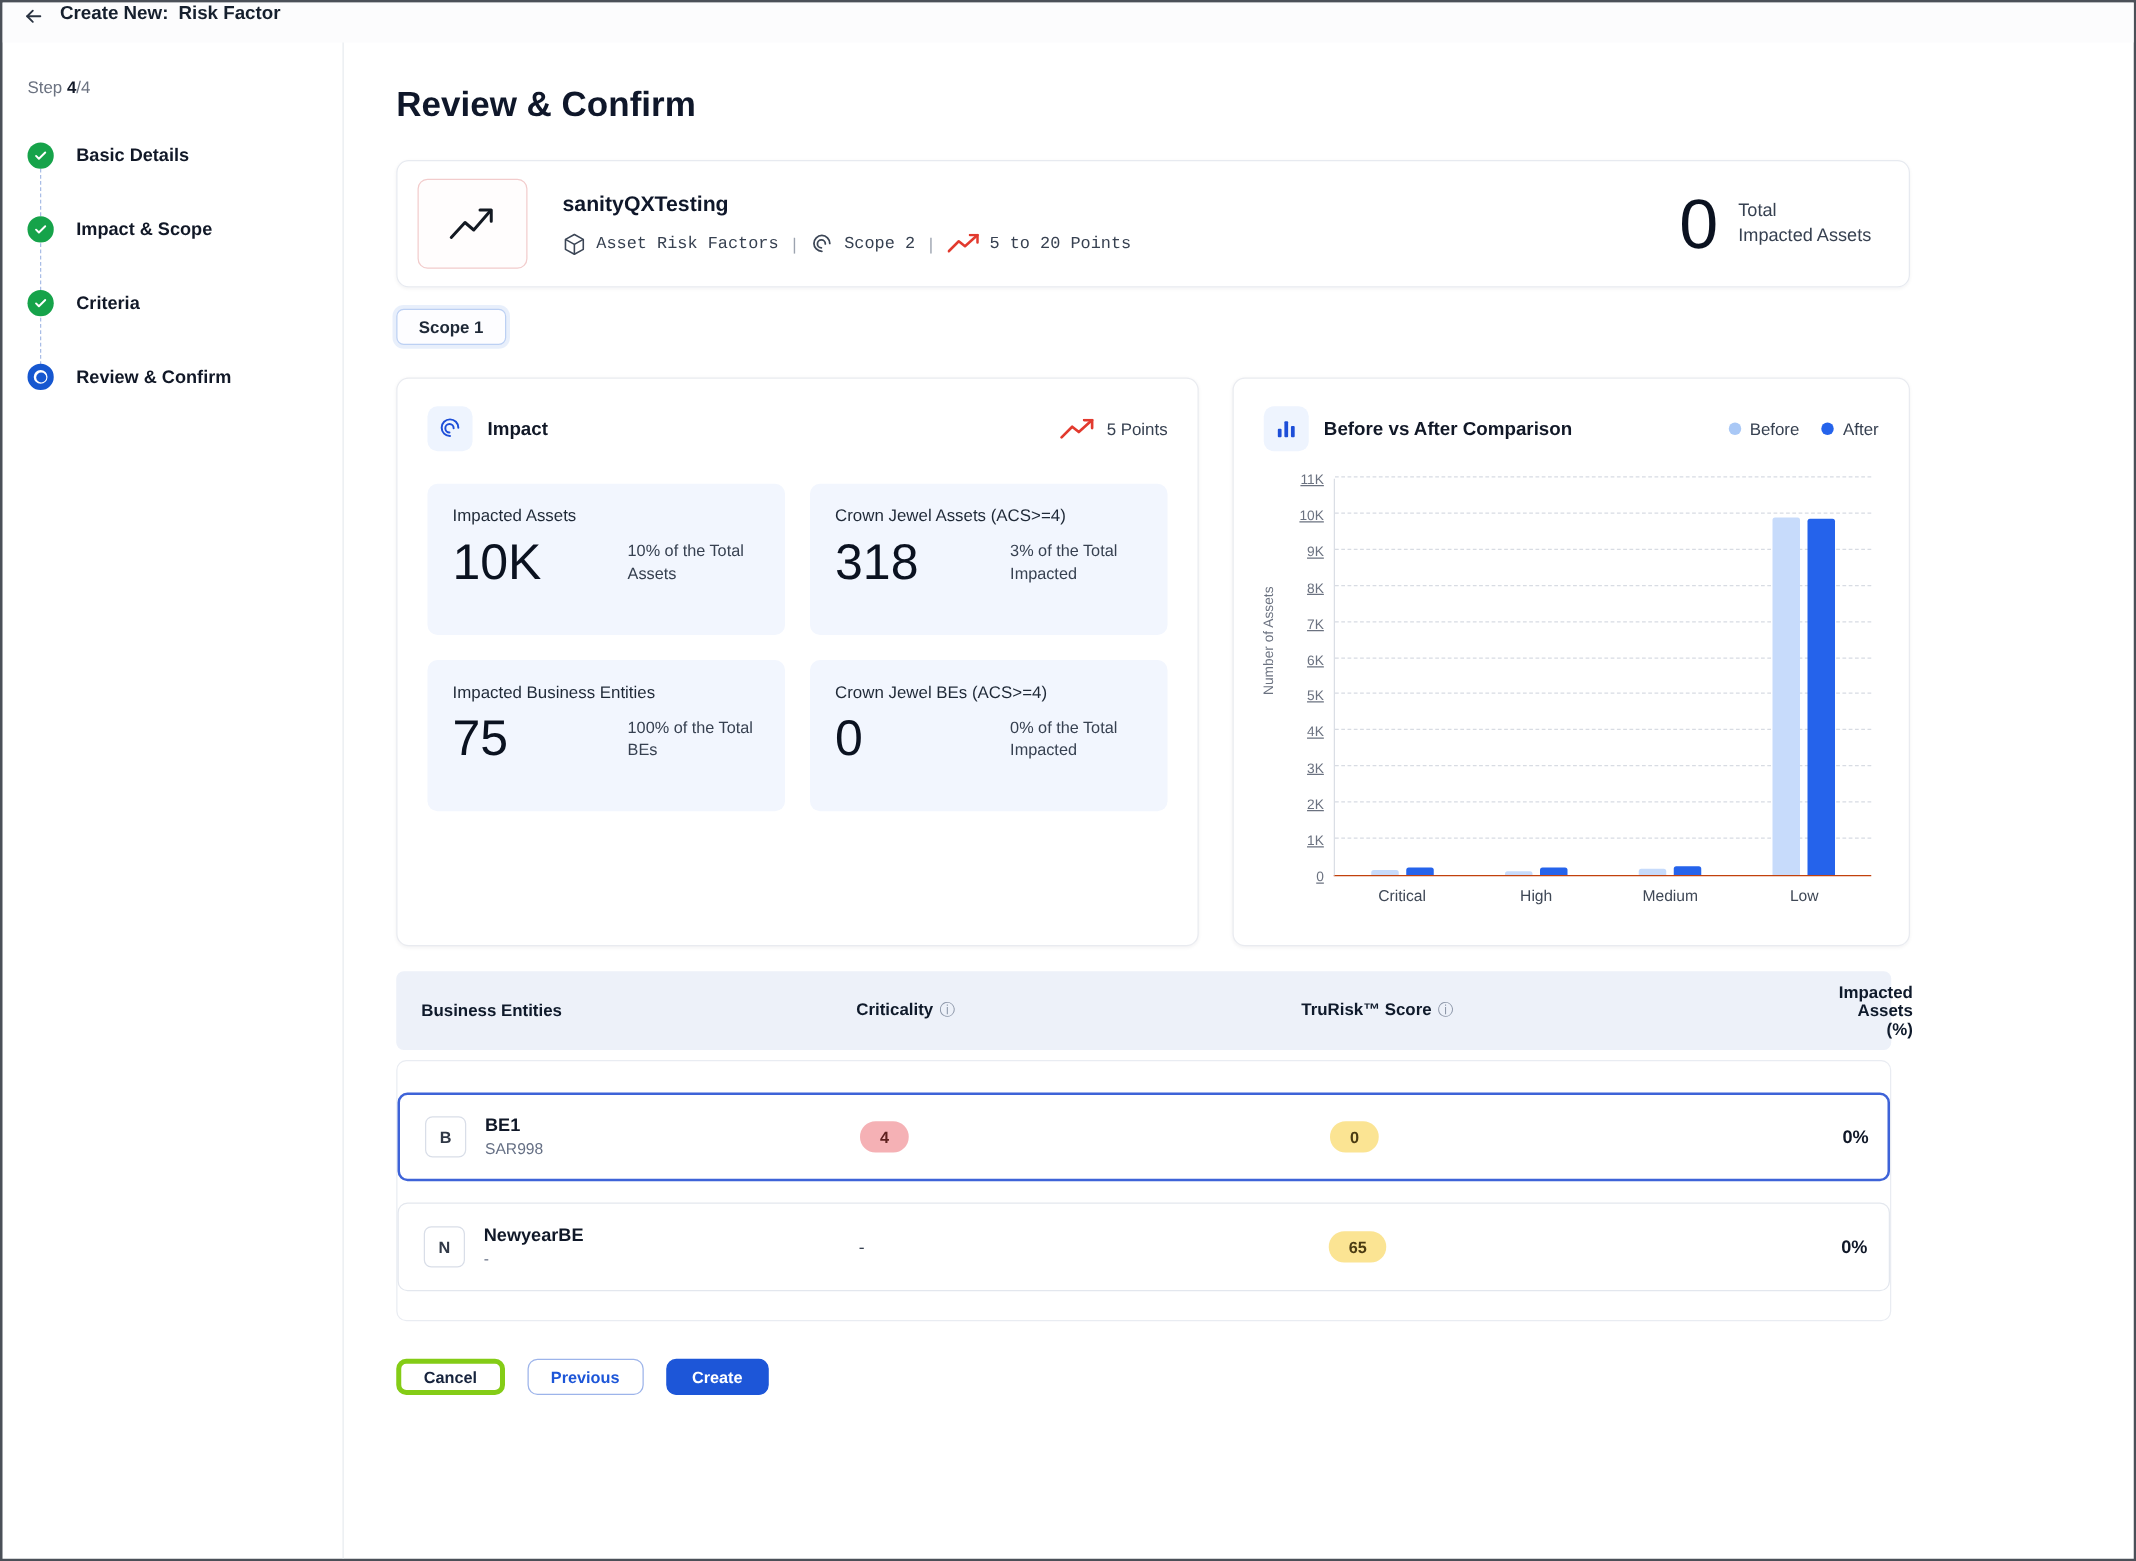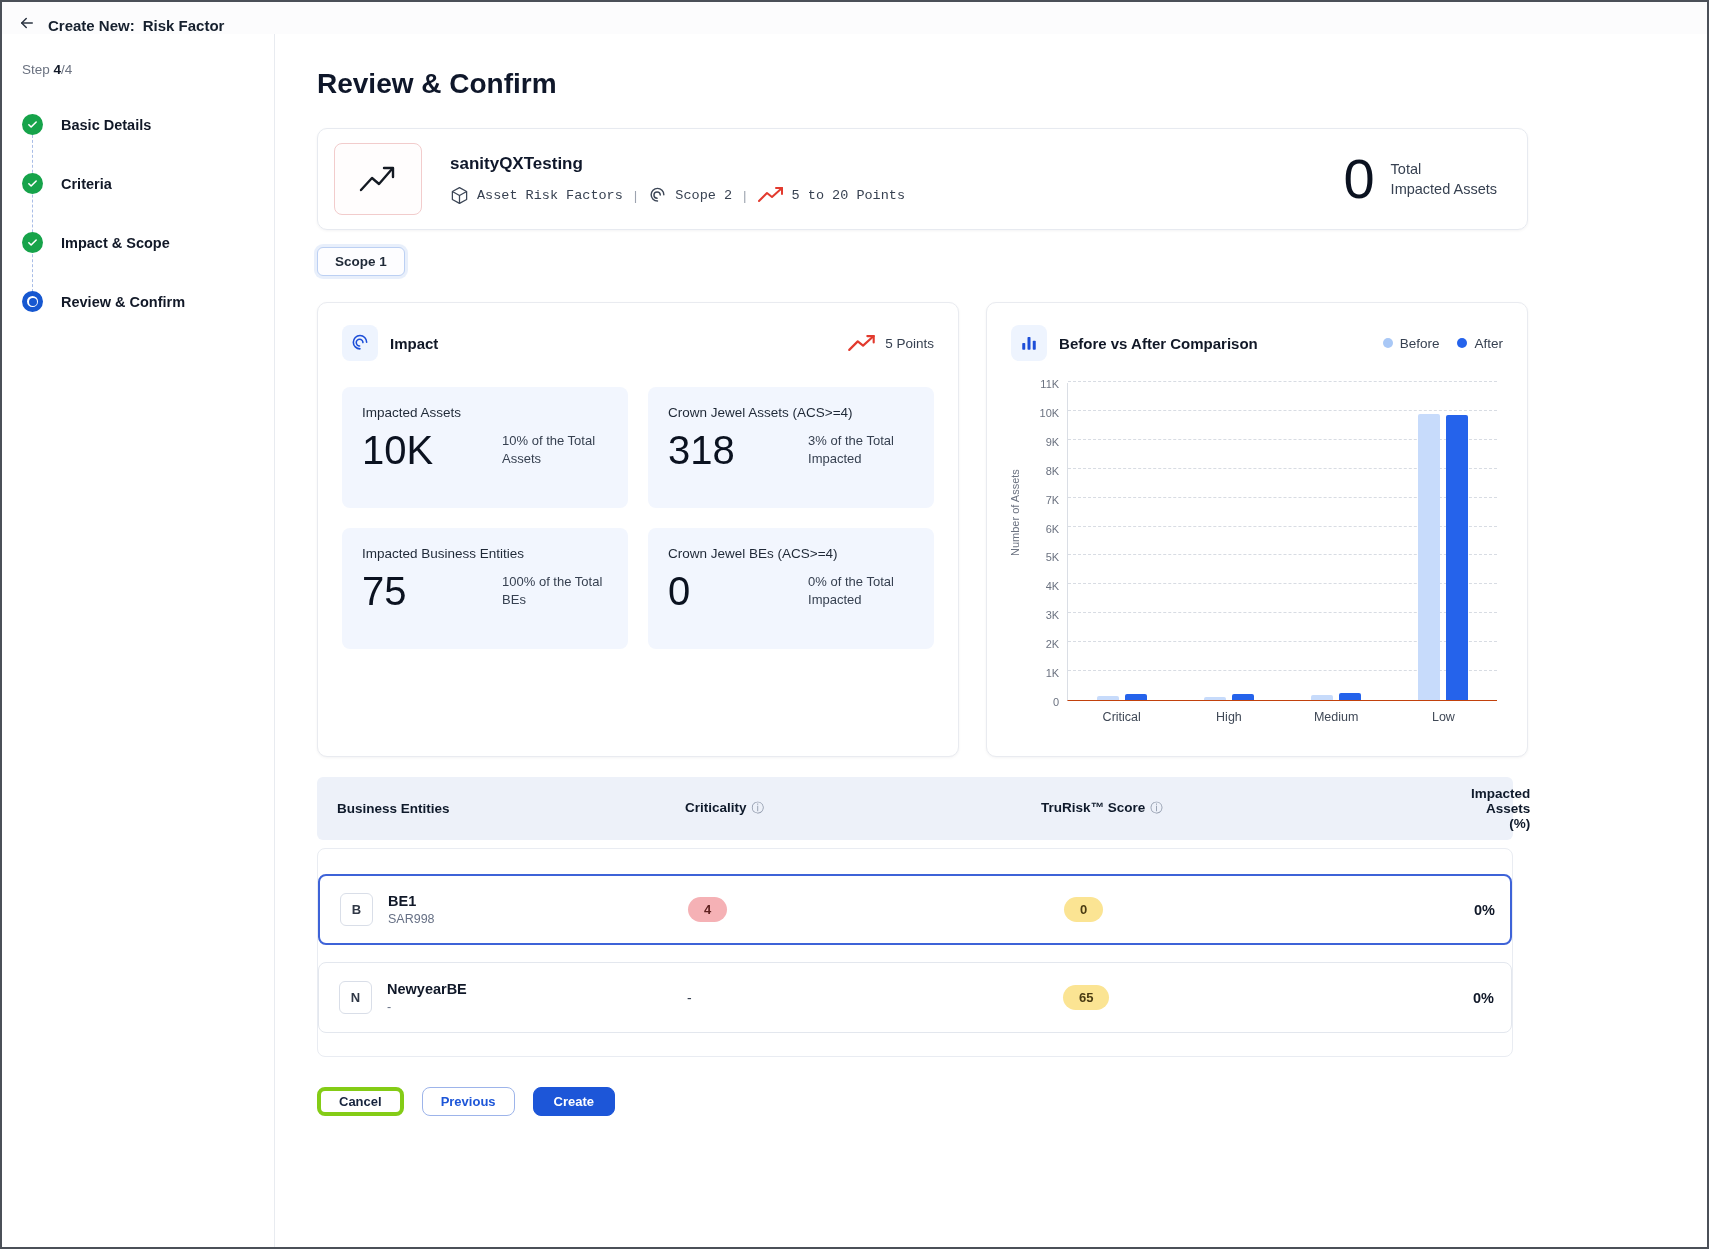--- a/index.html
+++ b/index.html
@@ -4,21 +4,21 @@
 <style>
   * { margin:0; padding:0; box-sizing:border-box; }
   html,body { width:1709px; height:1249px; }
   body {
     font-family:"Liberation Sans","DejaVu Sans",sans-serif;
     background:#ffffff; color:#1f2430;
     border:2px solid #4b5058; overflow:hidden;
   }
 
   
-  .topbar { height:32px; display:flex; align-items:flex-end; gap:10px; padding:0 14px; background:#fcfcfd; }
+  .topbar { height:32px; display:flex; align-items:flex-start; gap:10px; padding:0 14px; background:#fcfcfd; }
   .back-btn { width:22px; height:22px; display:flex; align-items:center; justify-content:center; cursor:pointer; }
   .topbar-title { font-size:15px; font-weight:700; color:#16202e; display:flex; gap:8px; }
 
   .layout { display:flex; height:calc(100% - 32px); }
 
   
   .sidebar { width:273px; border-right:1px solid #e8ebf0; padding:28px 0 0 20px; flex-shrink:0; }
   .step-count { color:#6b7280; font-size:13.5px; margin-bottom:18px; }
   .step-count b { color:#111827; }
   .steps { position:relative; }
@@ -71,21 +71,21 @@
   .legend-dot { width:10px; height:10px; border-radius:50%; }
   .legend-dot.before { background:#a9c8f6; }
   .legend-dot.after  { background:#2563eb; }
 
   
   .chart { display:flex; margin-top:22px; }
   .ylabel-col { width:16px; position:relative; height:318px; }
   .ylabel-col span { position:absolute; left:-2px; top:0; height:260px; writing-mode:vertical-rl; transform:rotate(180deg);
     font-size:11px; color:#6b7280; text-align:center; }
   .yticks { width:40px; position:relative; height:318px; }
-  .ytick { position:absolute; right:8px; font-size:11px; color:#6b7280; }
+  .ytick { position:absolute; right:8px; font-size:11px; color:#6b7280;text-decoration:underline; }
   .plot { flex:1; position:relative; height:318px; border-left:1px solid #dadee5; border-bottom:1px solid #c2410c;
     display:flex; align-items:flex-end; margin-right:6px; }
   .gridline { position:absolute; left:0; right:0; border-top:1px dashed #d8dce3; }
   .bar-group { flex:1; display:flex; justify-content:center; align-items:flex-end; gap:6px; height:100%; position:relative; }
   .bar { width:22px; border-radius:2px 2px 0 0; }
   .bar-before { background:#c7dbfb; }
   .bar-after  { background:#2563eb; }
   .cat-label { position:absolute; top:calc(100% + 10px); left:0; width:100%; text-align:center; font-size:12.5px; color:#3f4856; }
 
   
@@ -152,30 +152,30 @@
         </span>
         <span class="step-label">Basic Details</span>
       </div>
 
       <div class="step done">
         <span class="step-circle">
           <svg width="11" height="11" viewBox="0 0 24 24" fill="none" stroke="#fff" stroke-width="3.4" stroke-linecap="round" stroke-linejoin="round">
               <path d="M4 12.5l5 5L20 6.5"></path>
             </svg>
         </span>
-        <span class="step-label">Criteria</span>
+        <span class="step-label">Impact &amp; Scope</span>
       </div>
 
       <div class="step done">
         <span class="step-circle">
           <svg width="11" height="11" viewBox="0 0 24 24" fill="none" stroke="#fff" stroke-width="3.4" stroke-linecap="round" stroke-linejoin="round">
               <path d="M4 12.5l5 5L20 6.5"></path>
             </svg>
         </span>
-        <span class="step-label">Impact &amp; Scope</span>
+        <span class="step-label">Criteria</span>
       </div>
 
       <div class="step active">
         <span class="step-circle"></span>
         <span class="step-label">Review &amp; Confirm</span>
       </div>
     </div>
   </aside>
 
   <main class="content">

